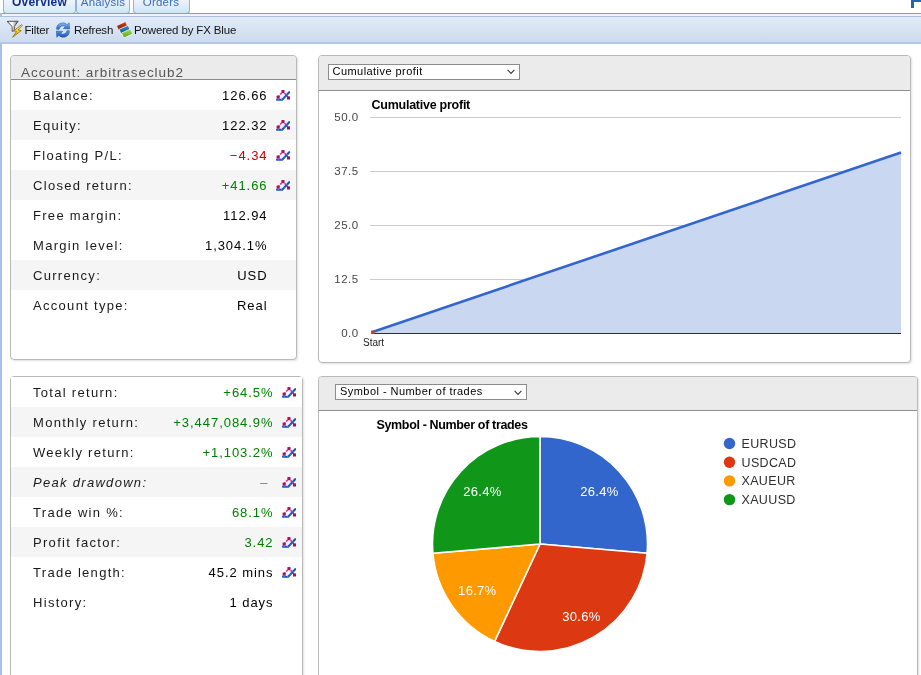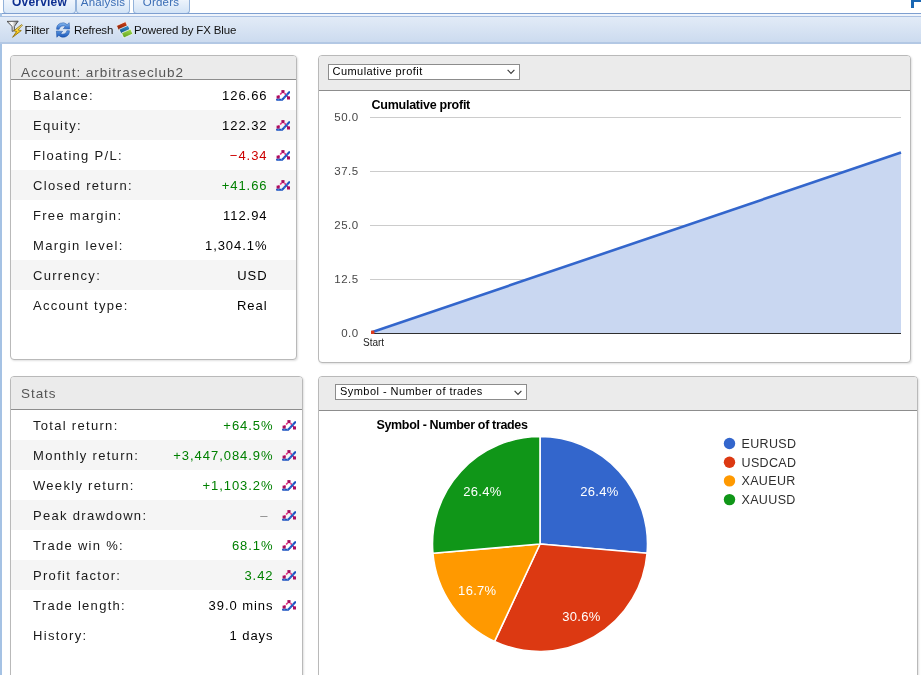--- a/index.html
+++ b/index.html
@@ -154,21 +154,20 @@
       <span class="lbl">Currency:</span>
       <span class="val" style="color:#000000;right:28.5px;">USD</span>
     </div>
     <div class="row" style="background:#ffffff;">
       <span class="lbl">Account type:</span>
       <span class="val" style="color:#000000;right:28.5px;">Real</span>
     </div>
 </div>
 
 <div class="panel" style="left:10px;top:376px;width:293px;height:310px;border-radius:4px 4px 0 0;">
-<div class="phead" style="height:33px;line-height:33px;padding-left:10px;">Stats</div>
 <div class="row" style="background:#ffffff;">
       <span class="lbl">Total return:</span>
       <span class="val" style="color:#008000;right:28.5px;">+64.5%</span>
       <svg width="15" height="14" viewBox="0 0 15 14" style="position:absolute;right:6px;top:50%;margin-top:-7px;">
 <path d="M3,9 L8,3.4 L13.6,9.9" fill="none" stroke="#e8247e" stroke-width="1.6" stroke-dasharray="2,1.3"></path>
 <rect x="1.6" y="7.6" width="3.1" height="3.1" fill="#a80d5f"></rect>
 <rect x="6.4" y="2.1" width="3.1" height="3.1" fill="#a80d5f"></rect>
 <rect x="12" y="8.4" width="3.1" height="3.1" fill="#a80d5f"></rect>
 <path d="M2,11.7 L7.2,11.7 L14.2,4.2" fill="none" stroke="#1b52c0" stroke-width="2.1" stroke-linecap="round"></path>
 <path d="M2.6,11.7 L7,11.7 L13.6,4.8" fill="none" stroke="#6490e2" stroke-width="0.8" stroke-dasharray="1.6,1.9"></path>
@@ -191,21 +190,21 @@
       <span class="val" style="color:#008000;right:28.5px;">+1,103.2%</span>
       <svg width="15" height="14" viewBox="0 0 15 14" style="position:absolute;right:6px;top:50%;margin-top:-7px;">
 <path d="M3,9 L8,3.4 L13.6,9.9" fill="none" stroke="#e8247e" stroke-width="1.6" stroke-dasharray="2,1.3"></path>
 <rect x="1.6" y="7.6" width="3.1" height="3.1" fill="#a80d5f"></rect>
 <rect x="6.4" y="2.1" width="3.1" height="3.1" fill="#a80d5f"></rect>
 <rect x="12" y="8.4" width="3.1" height="3.1" fill="#a80d5f"></rect>
 <path d="M2,11.7 L7.2,11.7 L14.2,4.2" fill="none" stroke="#1b52c0" stroke-width="2.1" stroke-linecap="round"></path>
 <path d="M2.6,11.7 L7,11.7 L13.6,4.8" fill="none" stroke="#6490e2" stroke-width="0.8" stroke-dasharray="1.6,1.9"></path>
 </svg>
     </div>
-    <div class="row" style="background:#f5f5f5;">
+    <div class="row" style="background:#f5f5f5;font-style:italic;">
       <span class="lbl">Peak drawdown:</span>
       <span class="val" style="color:#8a8a8a;right:33.5px;">–</span>
       <svg width="15" height="14" viewBox="0 0 15 14" style="position:absolute;right:6px;top:50%;margin-top:-7px;">
 <path d="M3,9 L8,3.4 L13.6,9.9" fill="none" stroke="#e8247e" stroke-width="1.6" stroke-dasharray="2,1.3"></path>
 <rect x="1.6" y="7.6" width="3.1" height="3.1" fill="#a80d5f"></rect>
 <rect x="6.4" y="2.1" width="3.1" height="3.1" fill="#a80d5f"></rect>
 <rect x="12" y="8.4" width="3.1" height="3.1" fill="#a80d5f"></rect>
 <path d="M2,11.7 L7.2,11.7 L14.2,4.2" fill="none" stroke="#1b52c0" stroke-width="2.1" stroke-linecap="round"></path>
 <path d="M2.6,11.7 L7,11.7 L13.6,4.8" fill="none" stroke="#6490e2" stroke-width="0.8" stroke-dasharray="1.6,1.9"></path>
 </svg>
@@ -229,21 +228,21 @@
 <path d="M3,9 L8,3.4 L13.6,9.9" fill="none" stroke="#e8247e" stroke-width="1.6" stroke-dasharray="2,1.3"></path>
 <rect x="1.6" y="7.6" width="3.1" height="3.1" fill="#a80d5f"></rect>
 <rect x="6.4" y="2.1" width="3.1" height="3.1" fill="#a80d5f"></rect>
 <rect x="12" y="8.4" width="3.1" height="3.1" fill="#a80d5f"></rect>
 <path d="M2,11.7 L7.2,11.7 L14.2,4.2" fill="none" stroke="#1b52c0" stroke-width="2.1" stroke-linecap="round"></path>
 <path d="M2.6,11.7 L7,11.7 L13.6,4.8" fill="none" stroke="#6490e2" stroke-width="0.8" stroke-dasharray="1.6,1.9"></path>
 </svg>
     </div>
     <div class="row" style="background:#ffffff;">
       <span class="lbl">Trade length:</span>
-      <span class="val" style="color:#000000;right:28.5px;">39.0 mins</span>
+      <span class="val" style="color:#000000;right:28.5px;">45.2 mins</span>
       <svg width="15" height="14" viewBox="0 0 15 14" style="position:absolute;right:6px;top:50%;margin-top:-7px;">
 <path d="M3,9 L8,3.4 L13.6,9.9" fill="none" stroke="#e8247e" stroke-width="1.6" stroke-dasharray="2,1.3"></path>
 <rect x="1.6" y="7.6" width="3.1" height="3.1" fill="#a80d5f"></rect>
 <rect x="6.4" y="2.1" width="3.1" height="3.1" fill="#a80d5f"></rect>
 <rect x="12" y="8.4" width="3.1" height="3.1" fill="#a80d5f"></rect>
 <path d="M2,11.7 L7.2,11.7 L14.2,4.2" fill="none" stroke="#1b52c0" stroke-width="2.1" stroke-linecap="round"></path>
 <path d="M2.6,11.7 L7,11.7 L13.6,4.8" fill="none" stroke="#6490e2" stroke-width="0.8" stroke-dasharray="1.6,1.9"></path>
 </svg>
     </div>
     <div class="row" style="background:#ffffff;">

